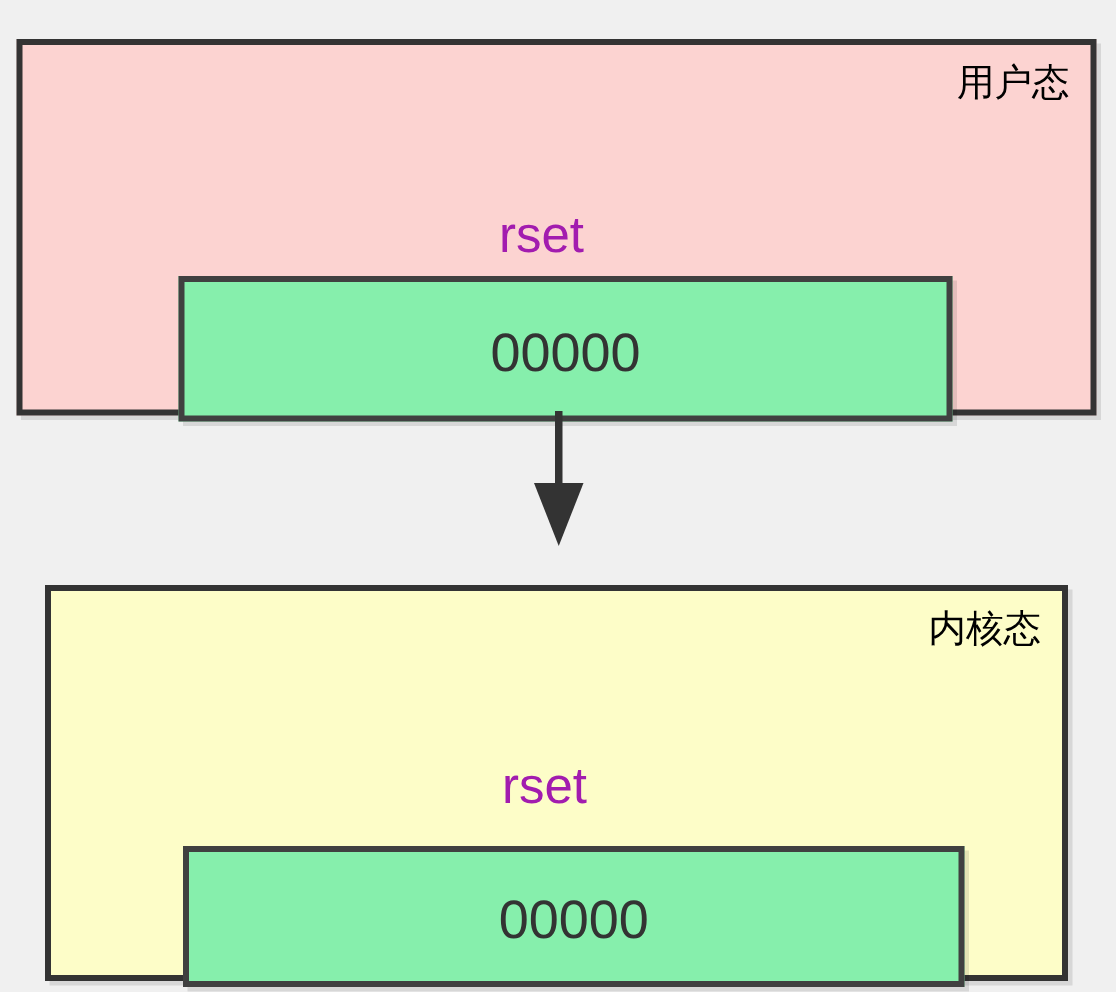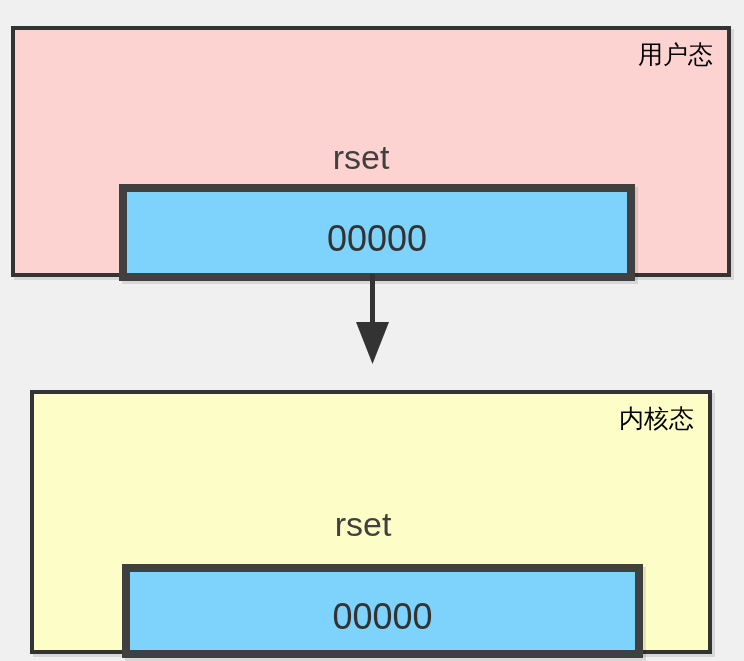--- a/index.html
+++ b/index.html
@@ -47,22 +47,22 @@
     width: 682px;
     height: 264px;
     background: #fdfdc8;
     margin-top: 24px;
   }
 
   
   .inner-blue {
     position: absolute;
     box-sizing: border-box;
-    border: 8px solid #404040;
-    background: #7dd3fc;
+    border: 4px solid #404040;
+    background: #86efac;
     box-shadow: 3px 3px 0 rgba(0,0,0,0.10);
   }
   .inner-user {
     left: 104px;
     top: 154px;
     width: 516px;
     height: 97px;
   }
   .inner-kernel {
     left: 88px;
@@ -81,21 +81,21 @@
     color: #000000;
     font-family: "DejaVu Sans", "Liberation Sans", sans-serif;
     white-space: nowrap;
   }
   .rset-label {
     position: absolute;
     width: 100%;
     text-align: center;
     font-size: 34px;
     line-height: 1;
-    color: #404040;
+    color: #a21caf;
     white-space: nowrap;
   }
   .rset-user  { top: 110px; left: -10px; }
   .rset-kernel{ top: 113px; left: -8px;  }
 
   .zeros-label {
     position: absolute;
     left: 0;
     right: 0;
     text-align: center;

